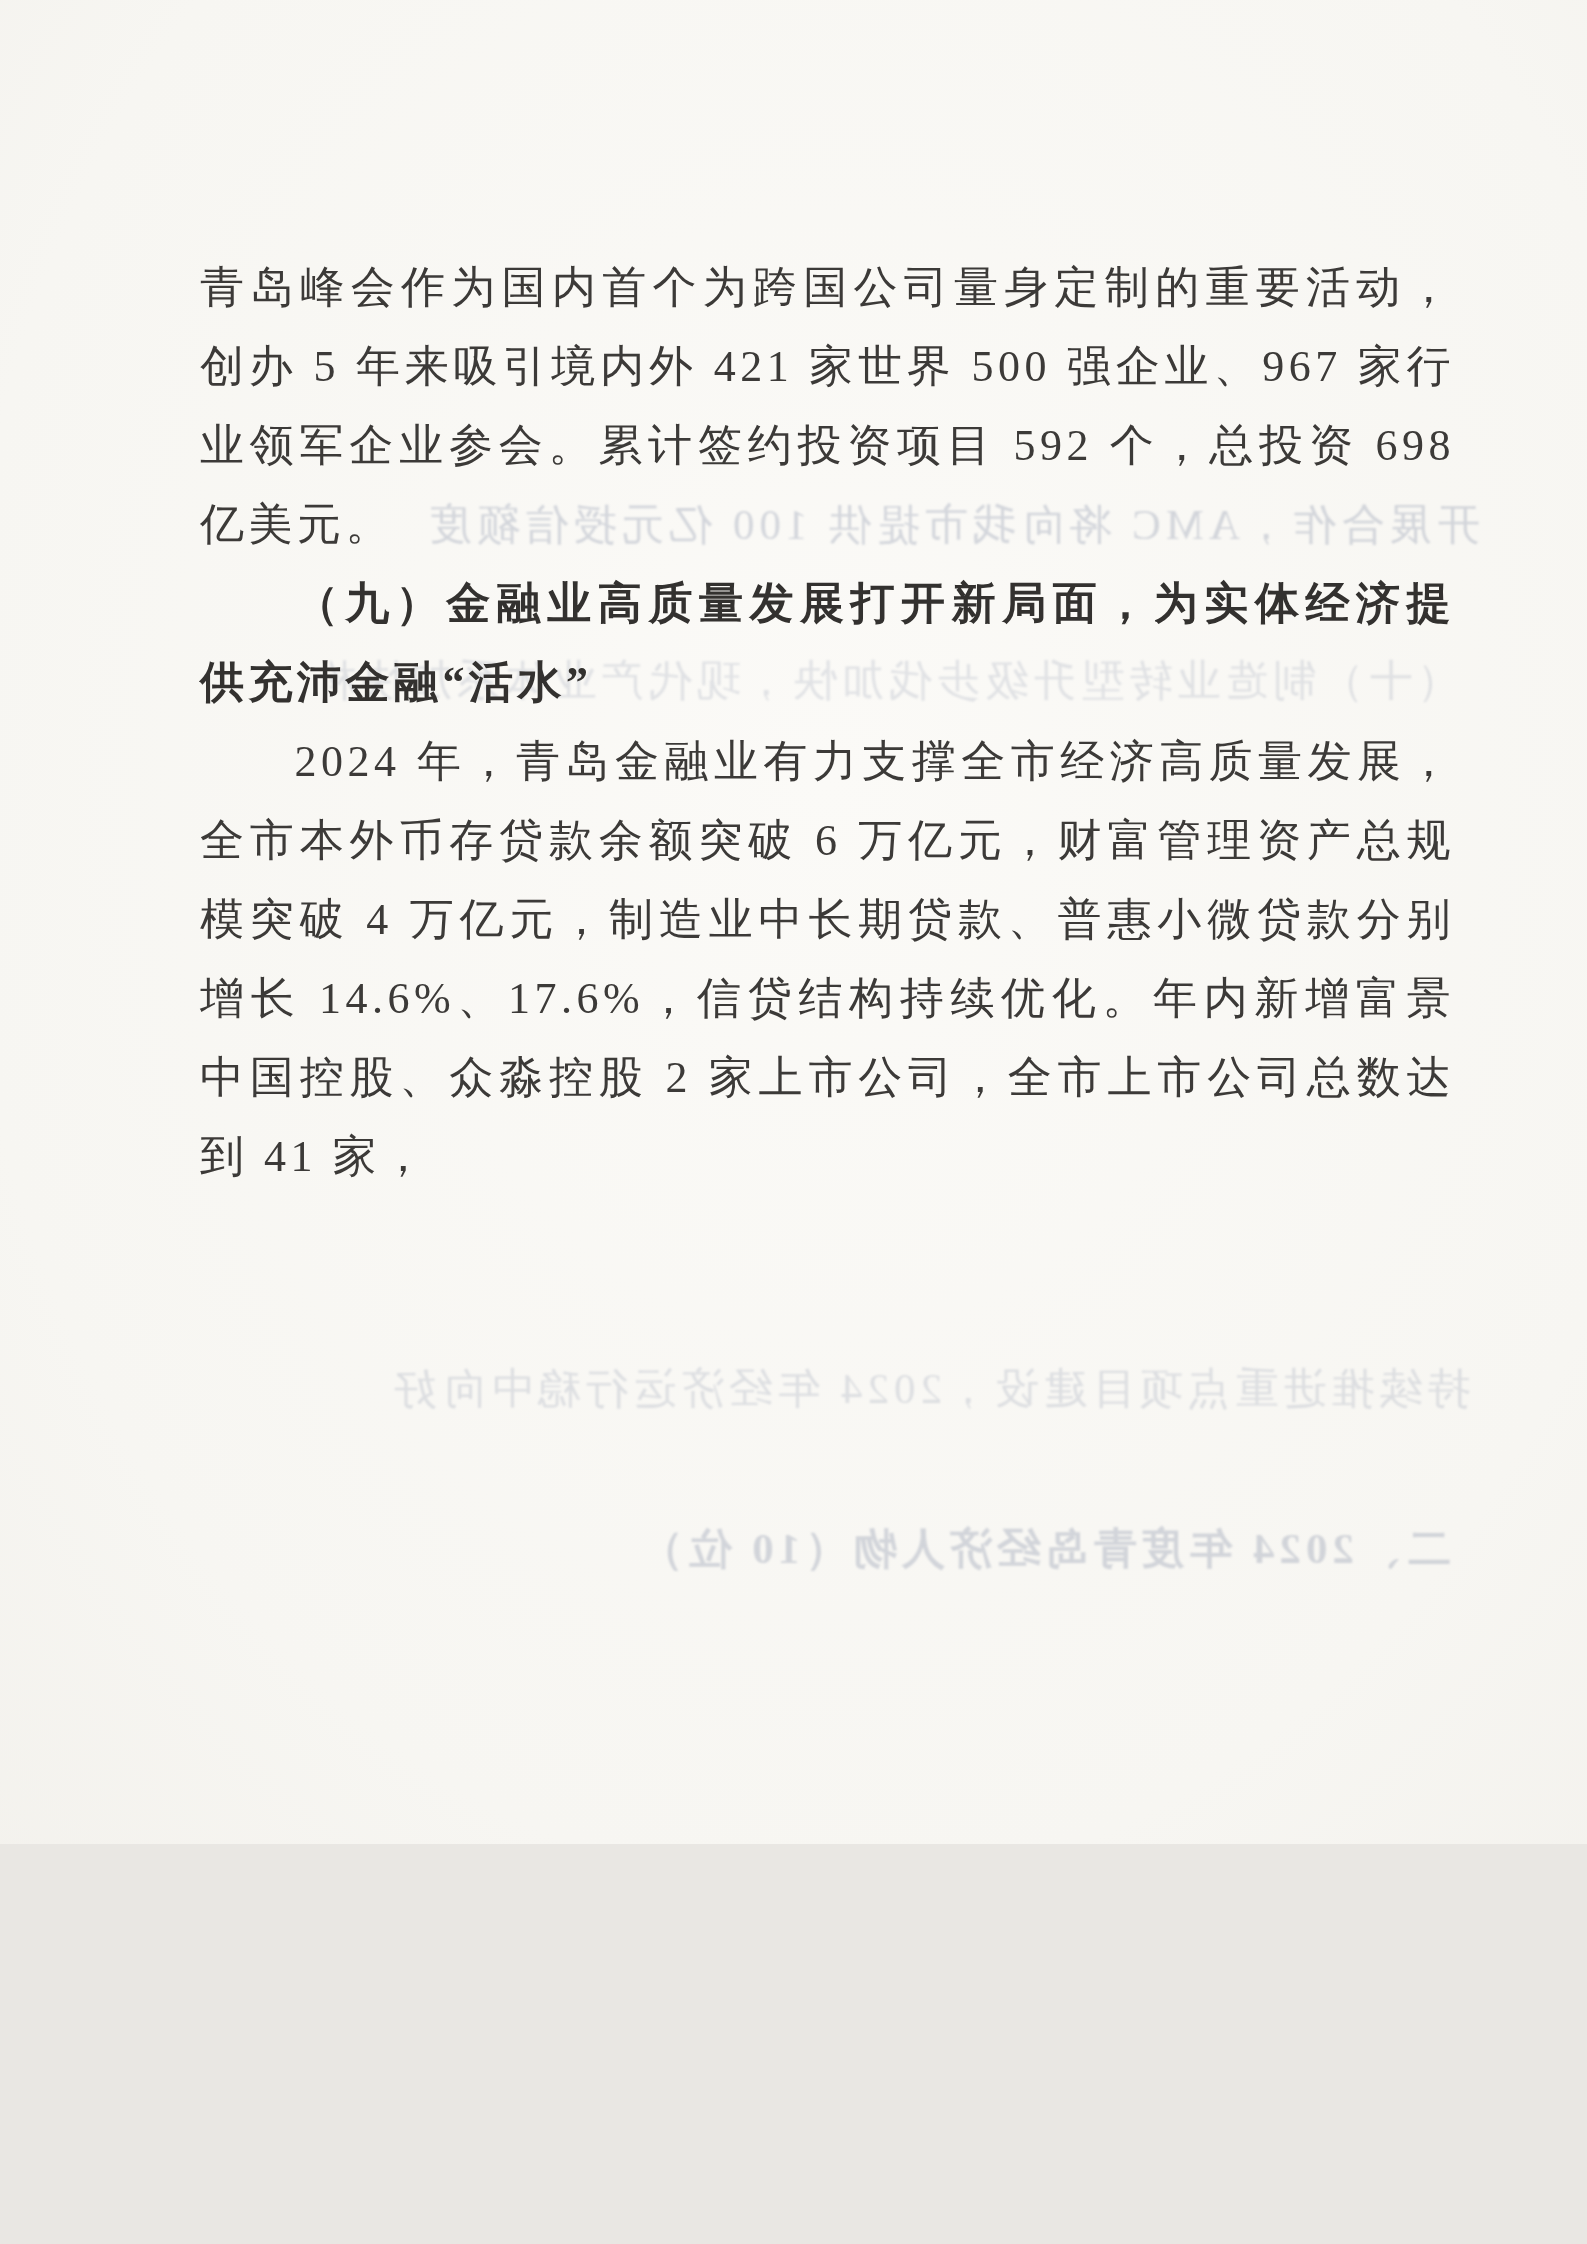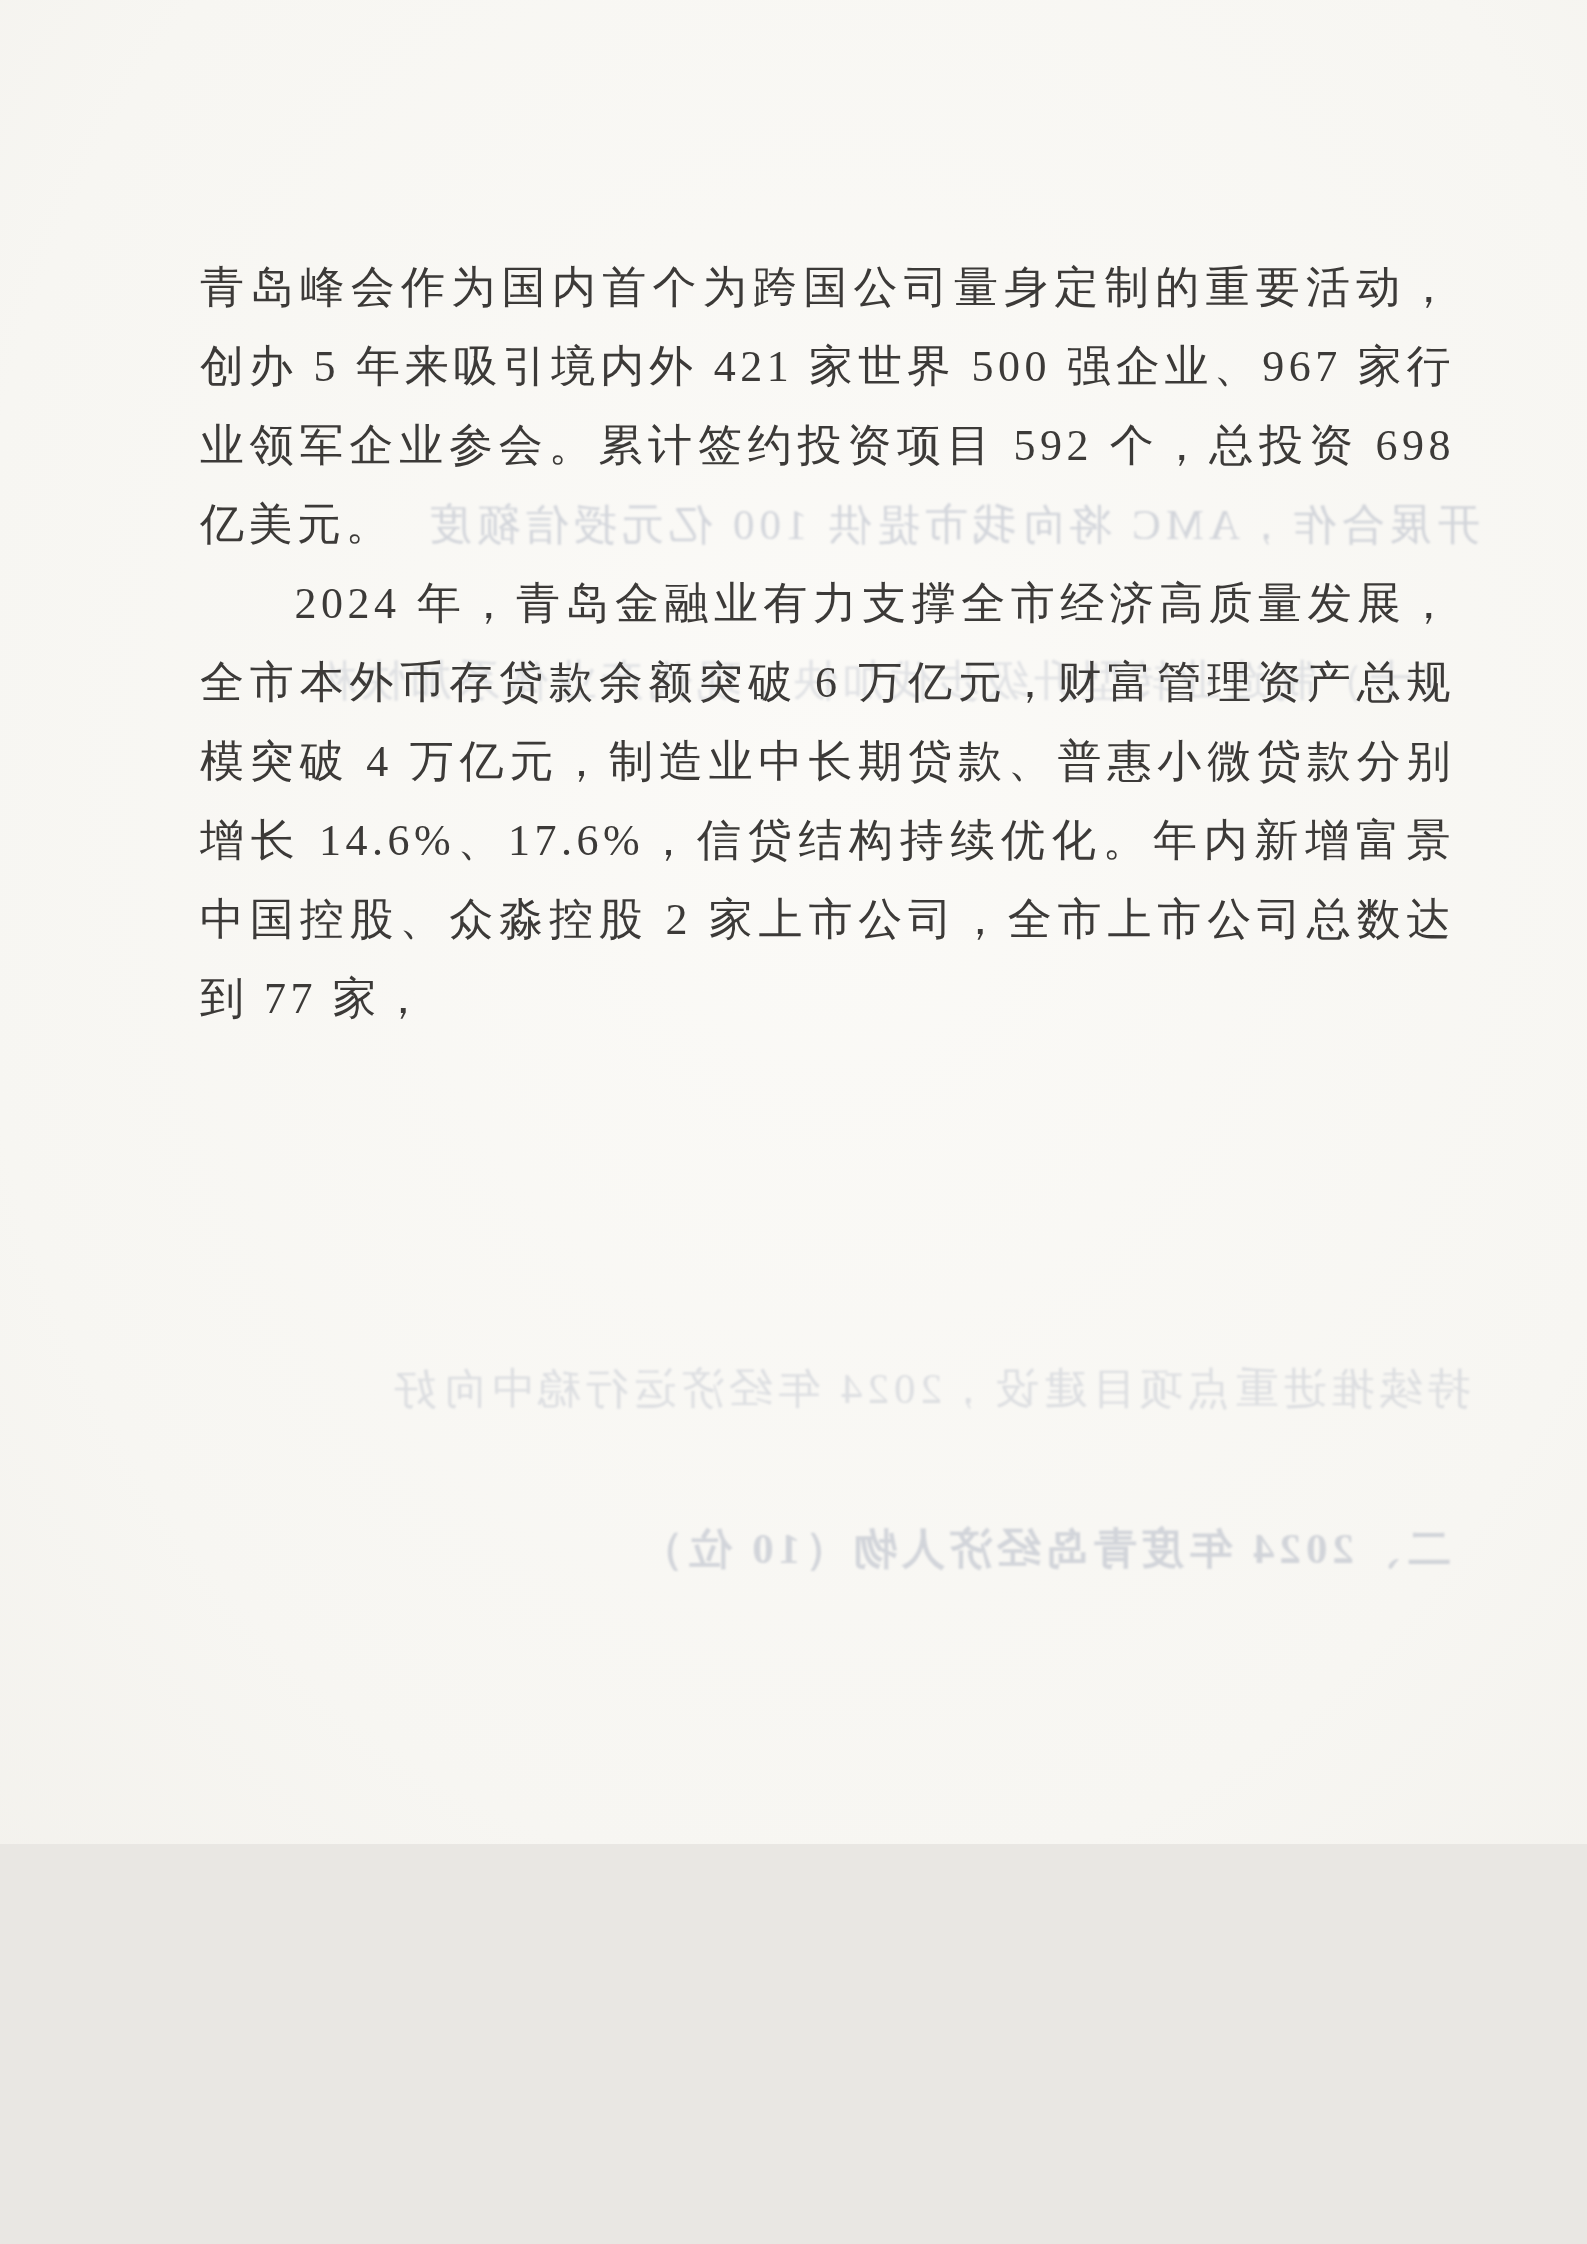--- a/index.html
+++ b/index.html
@@ -72,18 +72,19 @@
 
 <div class="page">
 
   <div class="bleed b1">开展合作，AMC 将向我市提供 100 亿元授信额度</div>
   <div class="bleed b2">（十）制造业转型升级步伐加快，现代产业体系加快构建</div>
   <div class="bleed b3">持续推进重点项目建设，2024 年经济运行稳中向好</div>
   <div class="bleed b4">二、2024 年度青岛经济人物（10 位）</div>
 
   <div class="content">
     <p class="para">青岛峰会作为国内首个为跨国公司量身定制的重要活动，创办 5 年来吸引境内外 421 家世界 500 强企业、967 家行业领军企业参会。累计签约投资项目 592 个，总投资 698 亿美元。</p>
-    <p class="para indent">2024 年，青岛金融业有力支撑全市经济高质量发展，全市本外币存贷款余额突破 6 万亿元，财富管理资产总规模突破 4 万亿元，制造业中长期贷款、普惠小微贷款分别增长 14.6%、17.6%，信贷结构持续优化。年内新增富景中国控股、众淼控股 2 家上市公司，全市上市公司总数达到 77 家，</p>
+    <p class="para heading">（九）金融业高质量发展打开新局面，为实体经济提供充沛金融“活水”</p>
+    <p class="para indent">2024 年，青岛金融业有力支撑全市经济高质量发展，全市本外币存贷款余额突破 6 万亿元，财富管理资产总规模突破 4 万亿元，制造业中长期贷款、普惠小微贷款分别增长 14.6%、17.6%，信贷结构持续优化。年内新增富景中国控股、众淼控股 2 家上市公司，全市上市公司总数达到 41 家，</p>
   </div>
 
   <div class="page-number">— 7 —</div>
 
 </div>
 
 </body></html>

